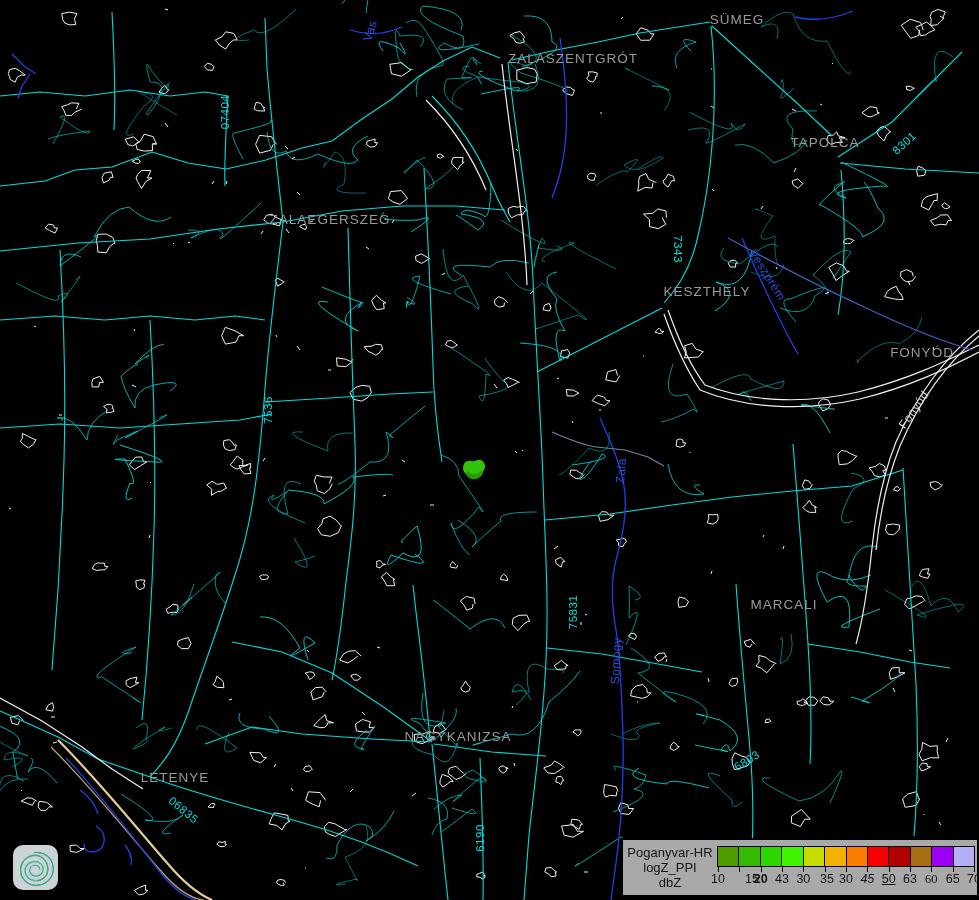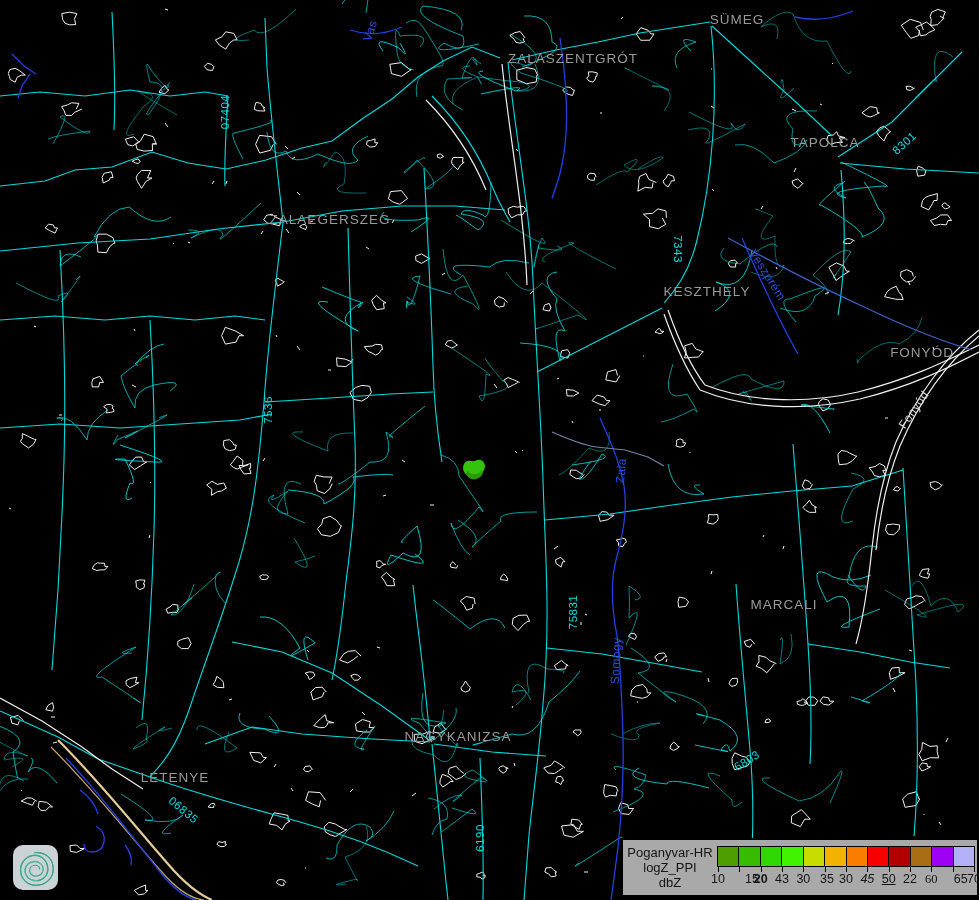--- a/index.html
+++ b/index.html
@@ -526,25 +526,25 @@
           <div class="ticklabel" style="left: 74.3333px;">30</div>
           <div class="tick" style="left: 107.667px;"></div>
           <div class="ticklabel" style="left: 98px;">35</div>
           <div class="tick" style="left: 129px;"></div>
           <div class="ticklabel" style="left: 117px;">30</div>
           <div class="tick" style="left: 150.333px;"></div>
           <div class="ticklabel" style="left: 138.333px; font-style: italic;">45</div>
           <div class="tick" style="left: 171.667px;"></div>
           <div class="ticklabel" style="left: 159.667px; text-decoration: underline;">50</div>
           <div class="tick" style="left: 193px;"></div>
-          <div class="ticklabel" style="left: 181px;">22</div>
+          <div class="ticklabel" style="left: 181px;">63</div>
           <div class="tick" style="left: 214.333px;"></div>
           <div class="ticklabel" style="left: 202.333px; font-family: Liberation Serif, serif;">60</div>
           <div class="tick" style="left: 235.667px;"></div>
-          <div class="ticklabel" style="left: 223.667px; margin-left: 8px;">65</div>
+          <div class="ticklabel" style="left: 223.667px;">65</div>
           <div class="tick" style="left: 257px;"></div>
           <div class="ticklabel" style="left: 245px;">70</div>
         </div>
     </div>
   </div>
 
   <div class="logo">
     <svg width="40" height="40" viewBox="0 0 44 44">
       <g fill="none" stroke-linecap="round">
         <path d="M23,5 C34,5 41,13 41,23 C41,34 32,41 22,41 C12,41 5,34 5,24 C5,15 12,8 21,8 C29,8 35,15 35,23 C35,31 29,36 22,36 C15,36 10,31 10,25 C10,19 15,15 21,15 C26,15 30,19 30,23 C30,28 26,31 22,31 C18,31 15,28 15,25 C15,21 18,19 21,19 C24,19 26,21 26,23" stroke="#2fa896" stroke-width="1.3"></path>

